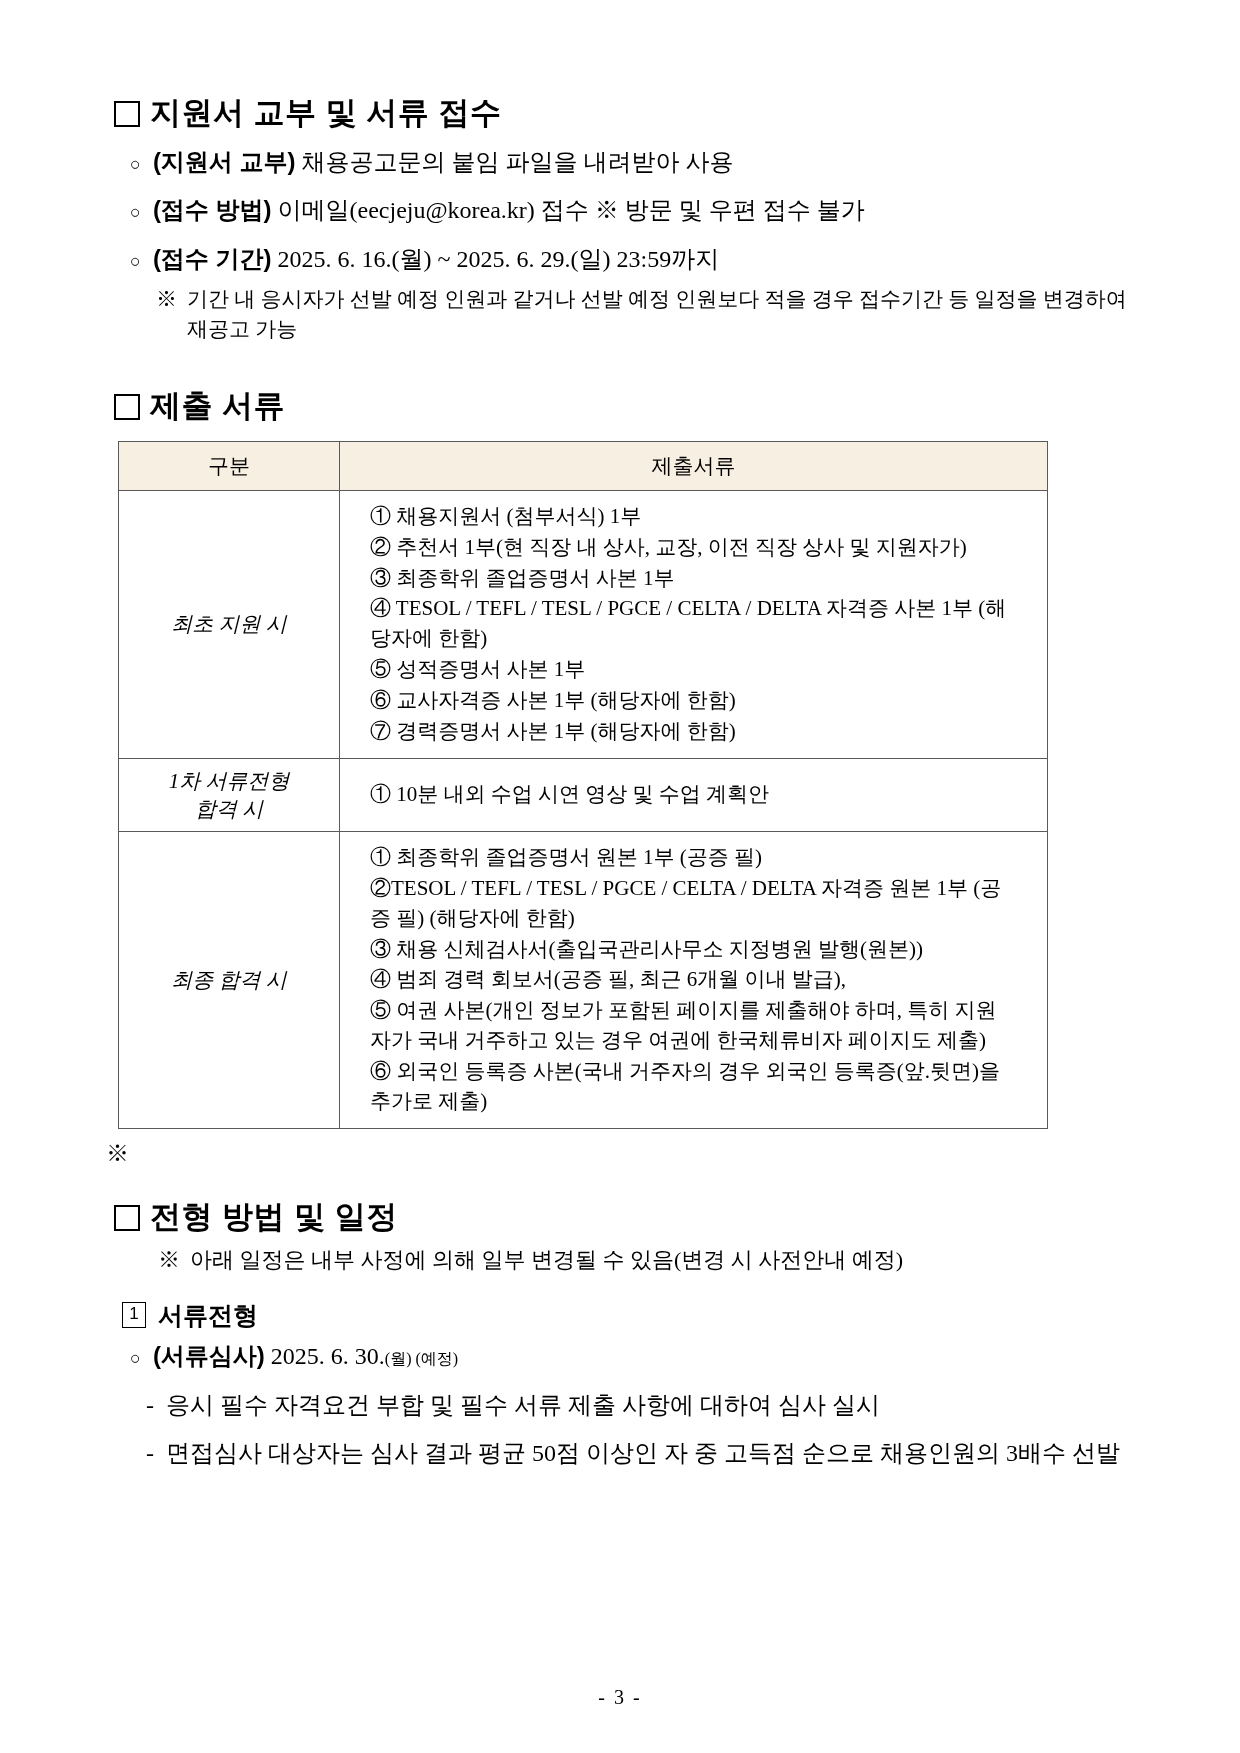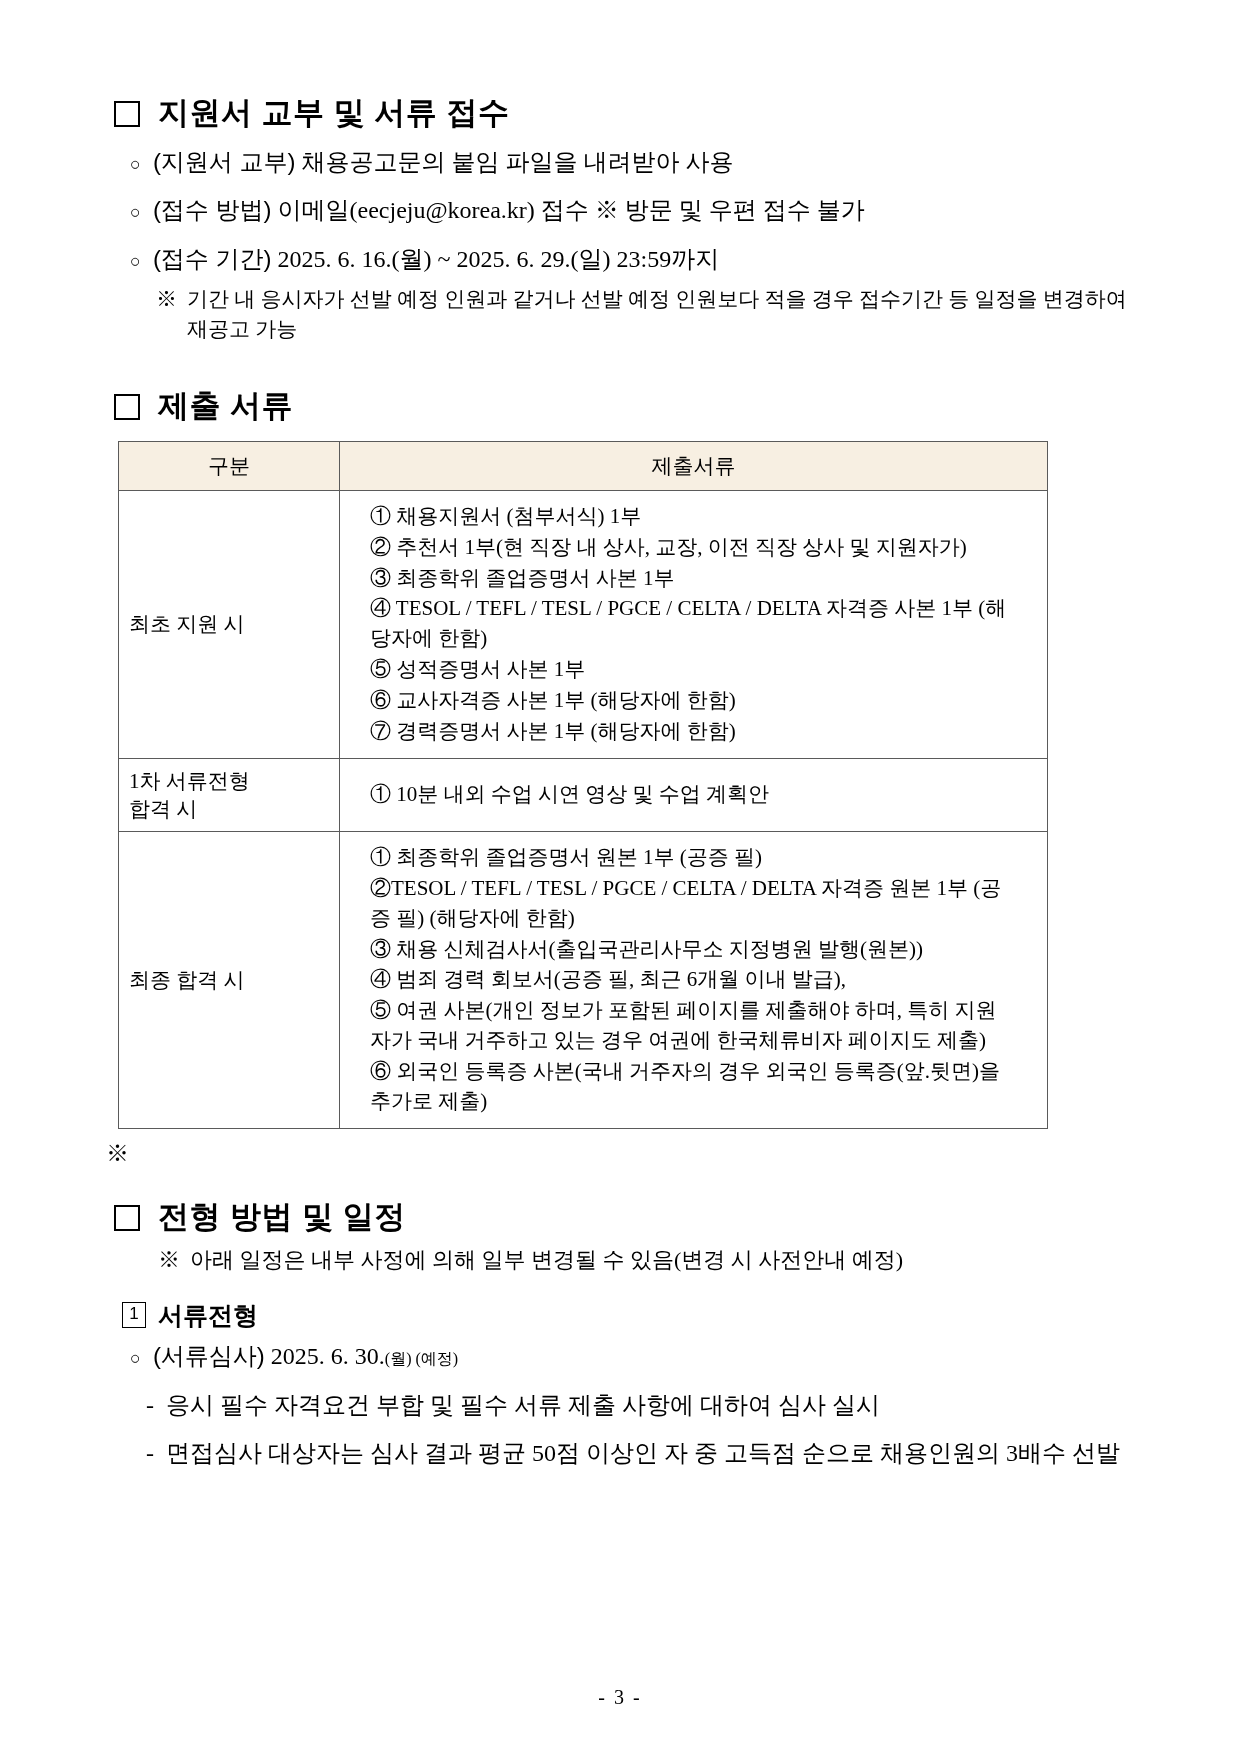--- a/index.html
+++ b/index.html
@@ -19,21 +19,21 @@
     min-height: 1753px;
     box-sizing: border-box;
     padding: 92px 96px 40px 96px;
     position: relative;
   }
 
   
   .h-section {
     display: flex;
     align-items: flex-start;
-    gap: 18px;
+    gap: 10px;
     font-family: "Liberation Sans", "DejaVu Sans", sans-serif;
     font-weight: bold;
     font-size: 31px;
     letter-spacing: 0.5px;
     margin: 0 0 10px 18px;
   }
   .h-section .box-glyph {
     display: inline-block;
     width: 22px;
     height: 22px;
@@ -73,21 +73,21 @@
     margin: 0 0 12px 34px;
   }
   .bullet-row .mark {
     font-size: 18px;
     flex: 0 0 auto;
     line-height: 1.6;
   }
   .bullet-row .txt { flex: 1 1 auto; }
   .lbl {
     font-family: "Liberation Sans", "DejaVu Sans", sans-serif;
-    font-weight: normal;
+    font-weight: bold;
   }
   .small {
     font-size: 16px;
   }
   .note-row {
     display: flex;
     align-items: baseline;
     gap: 10px;
     font-size: 21px;
     line-height: 1.42;
@@ -132,24 +132,25 @@
     vertical-align: middle;
   }
   table.docs thead th {
     background: #f7efe2;
     font-weight: normal;
     text-align: center;
     font-size: 21px;
     padding: 10px 2px;
   }
   table.docs td.cat {
-    text-align: left;
+    text-align: center;
     width: 200px;
     white-space: pre-line;
     line-height: 1.35;
+    font-style: italic;
   }
   table.docs td.items {
     text-align: left;
     line-height: 1.42;
     padding: 10px 12px;
   }
   table.docs td.items div { margin: 1px 18px; }
 
   .footer-page {
     position: absolute;

